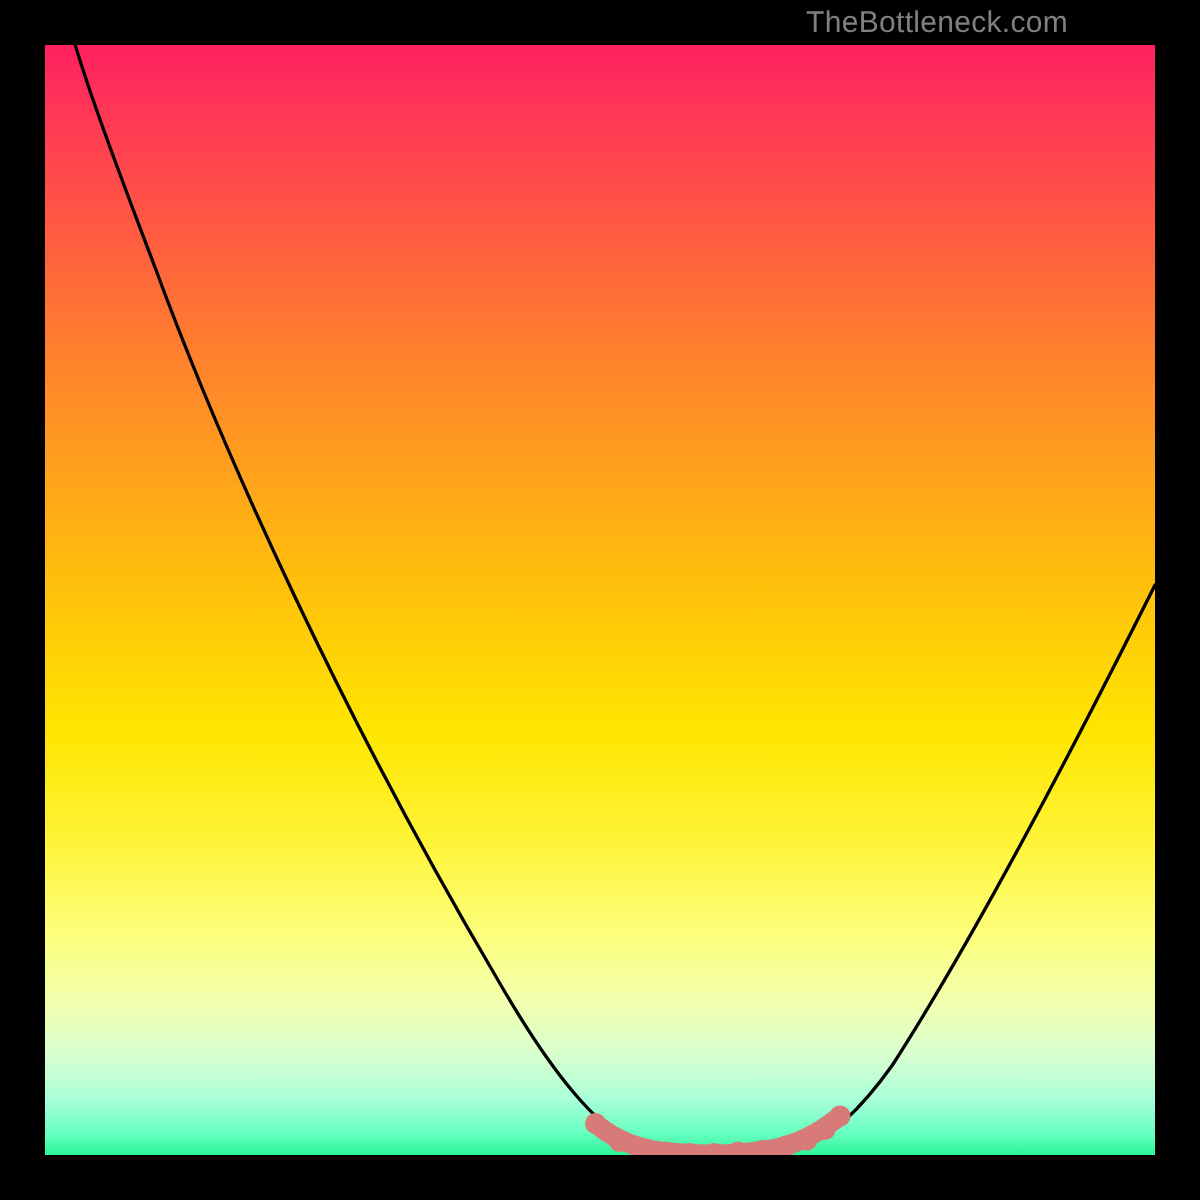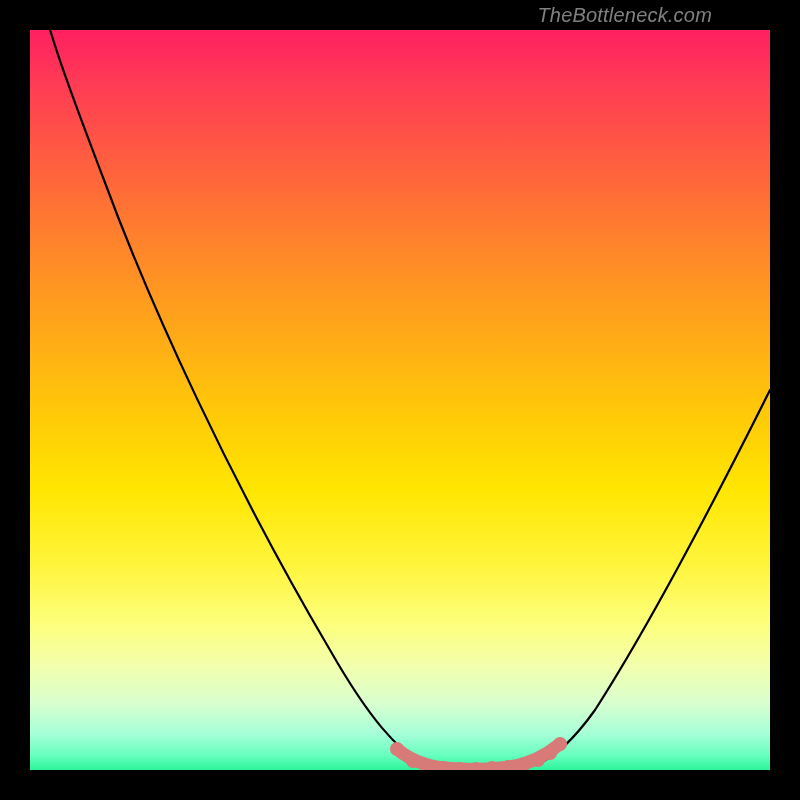--- a/index.html
+++ b/index.html
@@ -2,21 +2,20 @@
 <html><head>
 <meta charset="utf-8">
 <style>
   * { margin: 0; padding: 0; box-sizing: border-box; }
   html, body { width: 800px; height: 800px; background: #000; overflow: hidden; }
   .container {
     width: 724px;
     height: 800px;
     position: relative;
     background: #000;
-    font-style: italic;
   }
   .watermark {
     position: absolute;
     top: 4px;
     right: 12px;
     color: #808080;
     font-family: Arial, Helvetica, sans-serif;
     font-size: 20px;
     font-weight: 400;
     letter-spacing: 0.2px;

